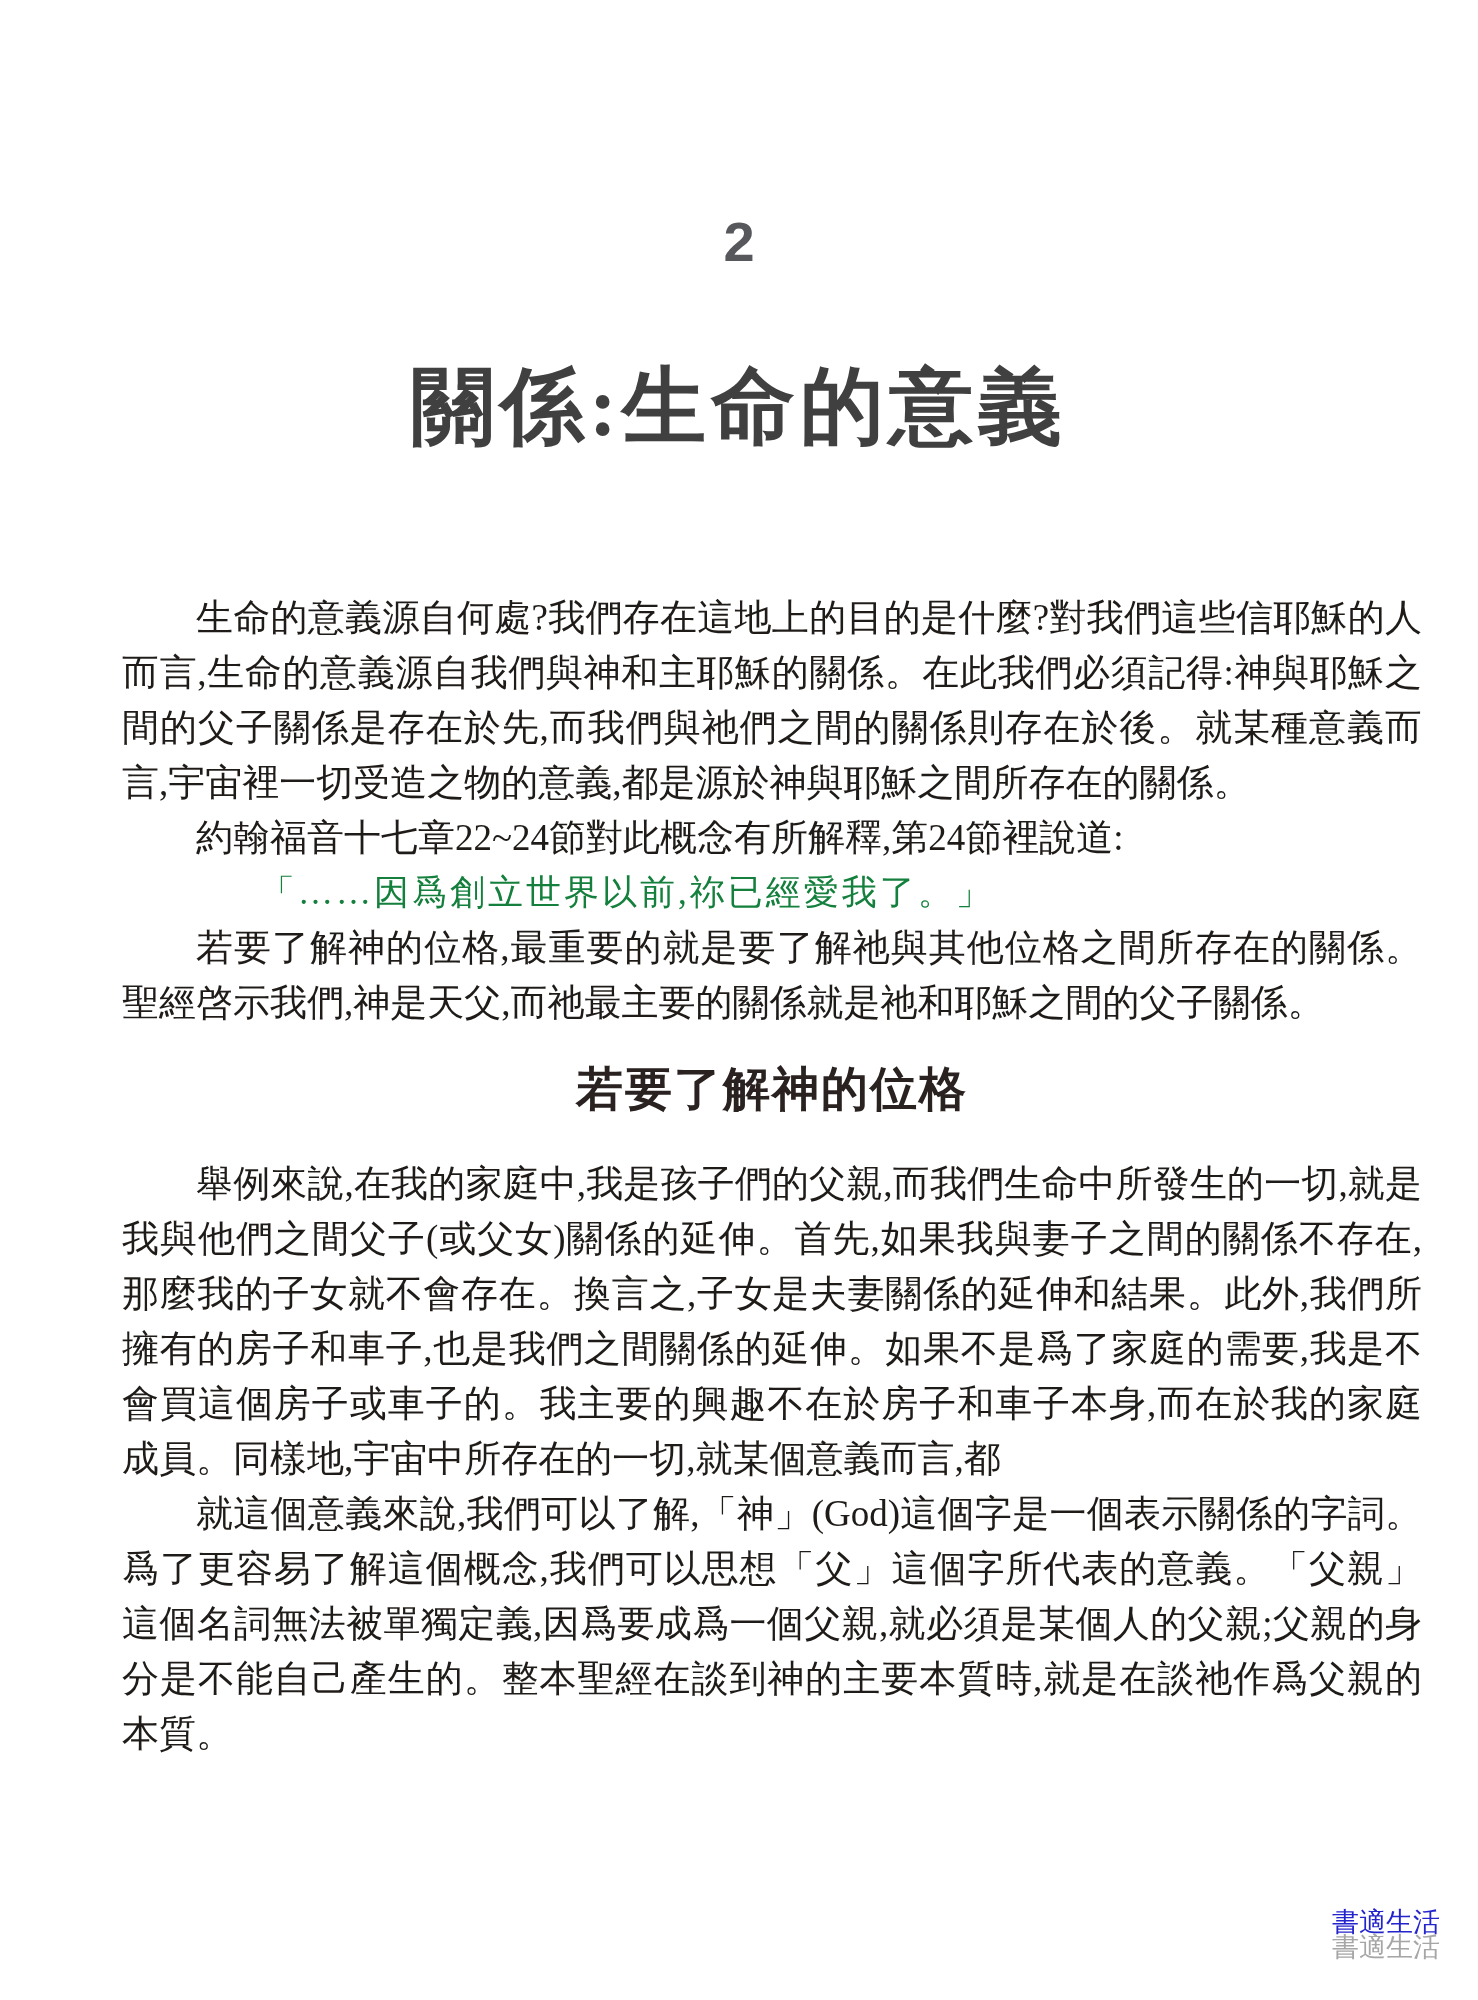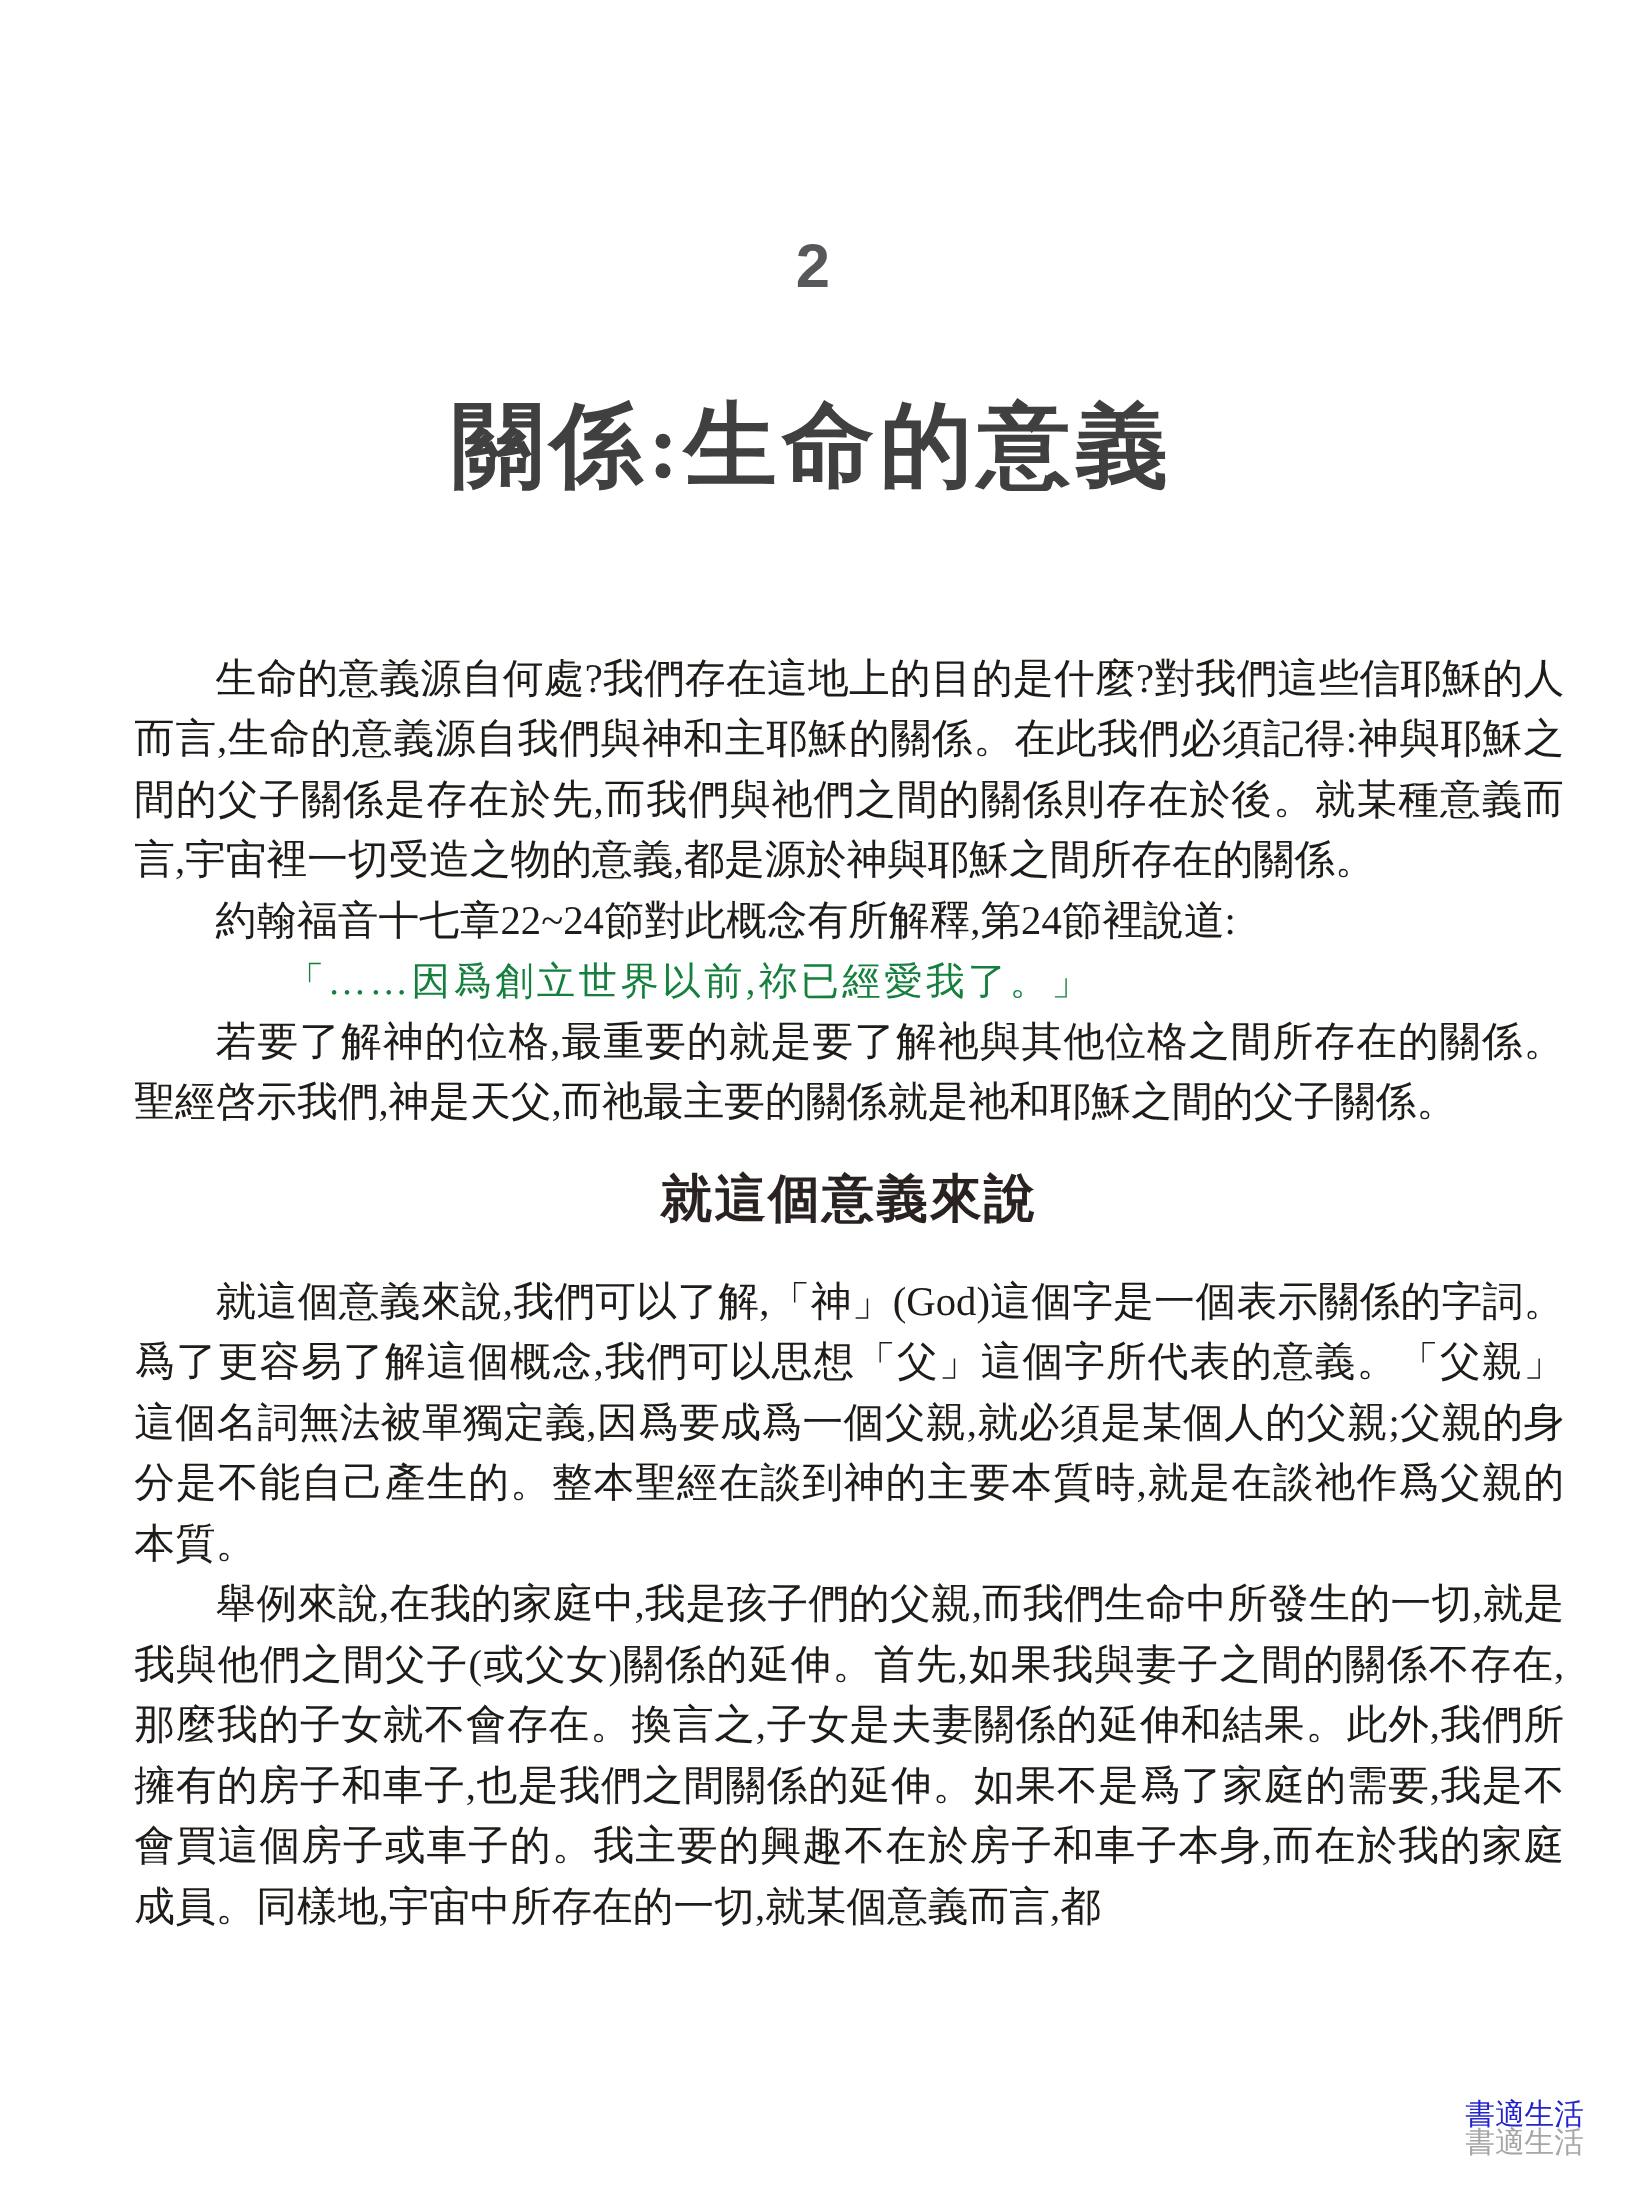--- a/index.html
+++ b/index.html
@@ -106,25 +106,25 @@
   <div class="body-text">
 
     <p>生命的意義源自何處?我們存在這地上的目的是什麼?對我們這些信耶穌的人而言,生命的意義源自我們與神和主耶穌的關係。在此我們必須記得:神與耶穌之間的父子關係是存在於先,而我們與祂們之間的關係則存在於後。就某種意義而言,宇宙裡一切受造之物的意義,都是源於神與耶穌之間所存在的關係。</p>
 
     <p>約翰福音十七章22~24節對此概念有所解釋,第24節裡說道:</p>
 
     <p class="scripture-quote">「……因爲創立世界以前,祢已經愛我了。」</p>
 
     <p>若要了解神的位格,最重要的就是要了解祂與其他位格之間所存在的關係。聖經啓示我們,神是天父,而祂最主要的關係就是祂和耶穌之間的父子關係。</p>
 
-    <h2 class="section-heading">就這個意義來說</h2>
+    <h2 class="section-heading">若要了解神的位格</h2>
+
+    <p>舉例來說,在我的家庭中,我是孩子們的父親,而我們生命中所發生的一切,就是我與他們之間父子(或父女)關係的延伸。首先,如果我與妻子之間的關係不存在,那麼我的子女就不會存在。換言之,子女是夫妻關係的延伸和結果。此外,我們所擁有的房子和車子,也是我們之間關係的延伸。如果不是爲了家庭的需要,我是不會買這個房子或車子的。我主要的興趣不在於房子和車子本身,而在於我的家庭成員。同樣地,宇宙中所存在的一切,就某個意義而言,都</p>
 
     <p>就這個意義來說,我們可以了解,「神」(God)這個字是一個表示關係的字詞。爲了更容易了解這個概念,我們可以思想「父」這個字所代表的意義。「父親」這個名詞無法被單獨定義,因爲要成爲一個父親,就必須是某個人的父親;父親的身分是不能自己產生的。整本聖經在談到神的主要本質時,就是在談祂作爲父親的本質。</p>
-
-    <p>舉例來說,在我的家庭中,我是孩子們的父親,而我們生命中所發生的一切,就是我與他們之間父子(或父女)關係的延伸。首先,如果我與妻子之間的關係不存在,那麼我的子女就不會存在。換言之,子女是夫妻關係的延伸和結果。此外,我們所擁有的房子和車子,也是我們之間關係的延伸。如果不是爲了家庭的需要,我是不會買這個房子或車子的。我主要的興趣不在於房子和車子本身,而在於我的家庭成員。同樣地,宇宙中所存在的一切,就某個意義而言,都</p>
 
   </div>
 
   <div class="watermark">
     <span class="watermark-line-blue">書適生活</span>
     <span class="watermark-line-gray">書適生活</span>
   </div>
 
 </div>
 

